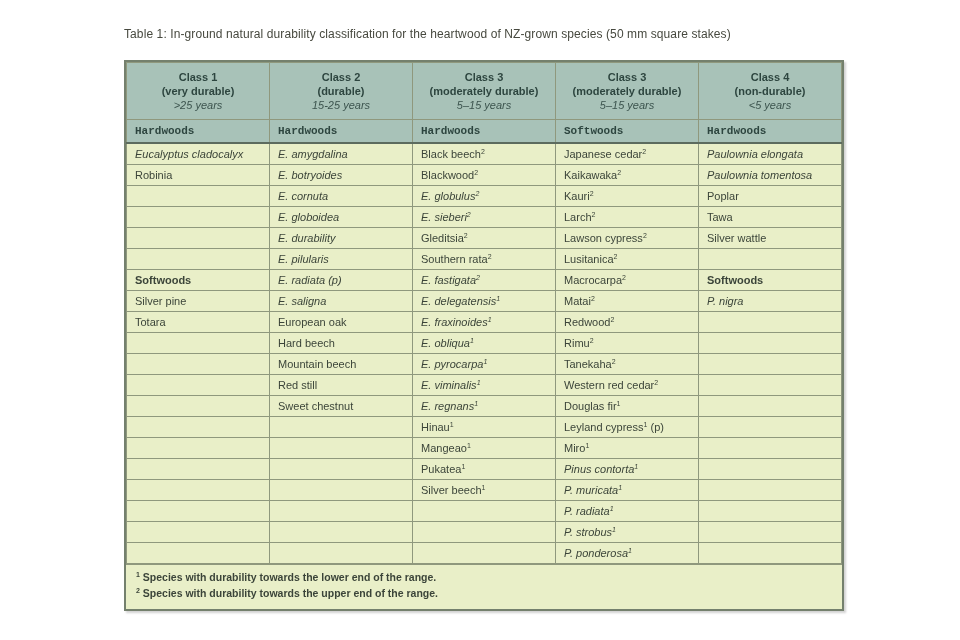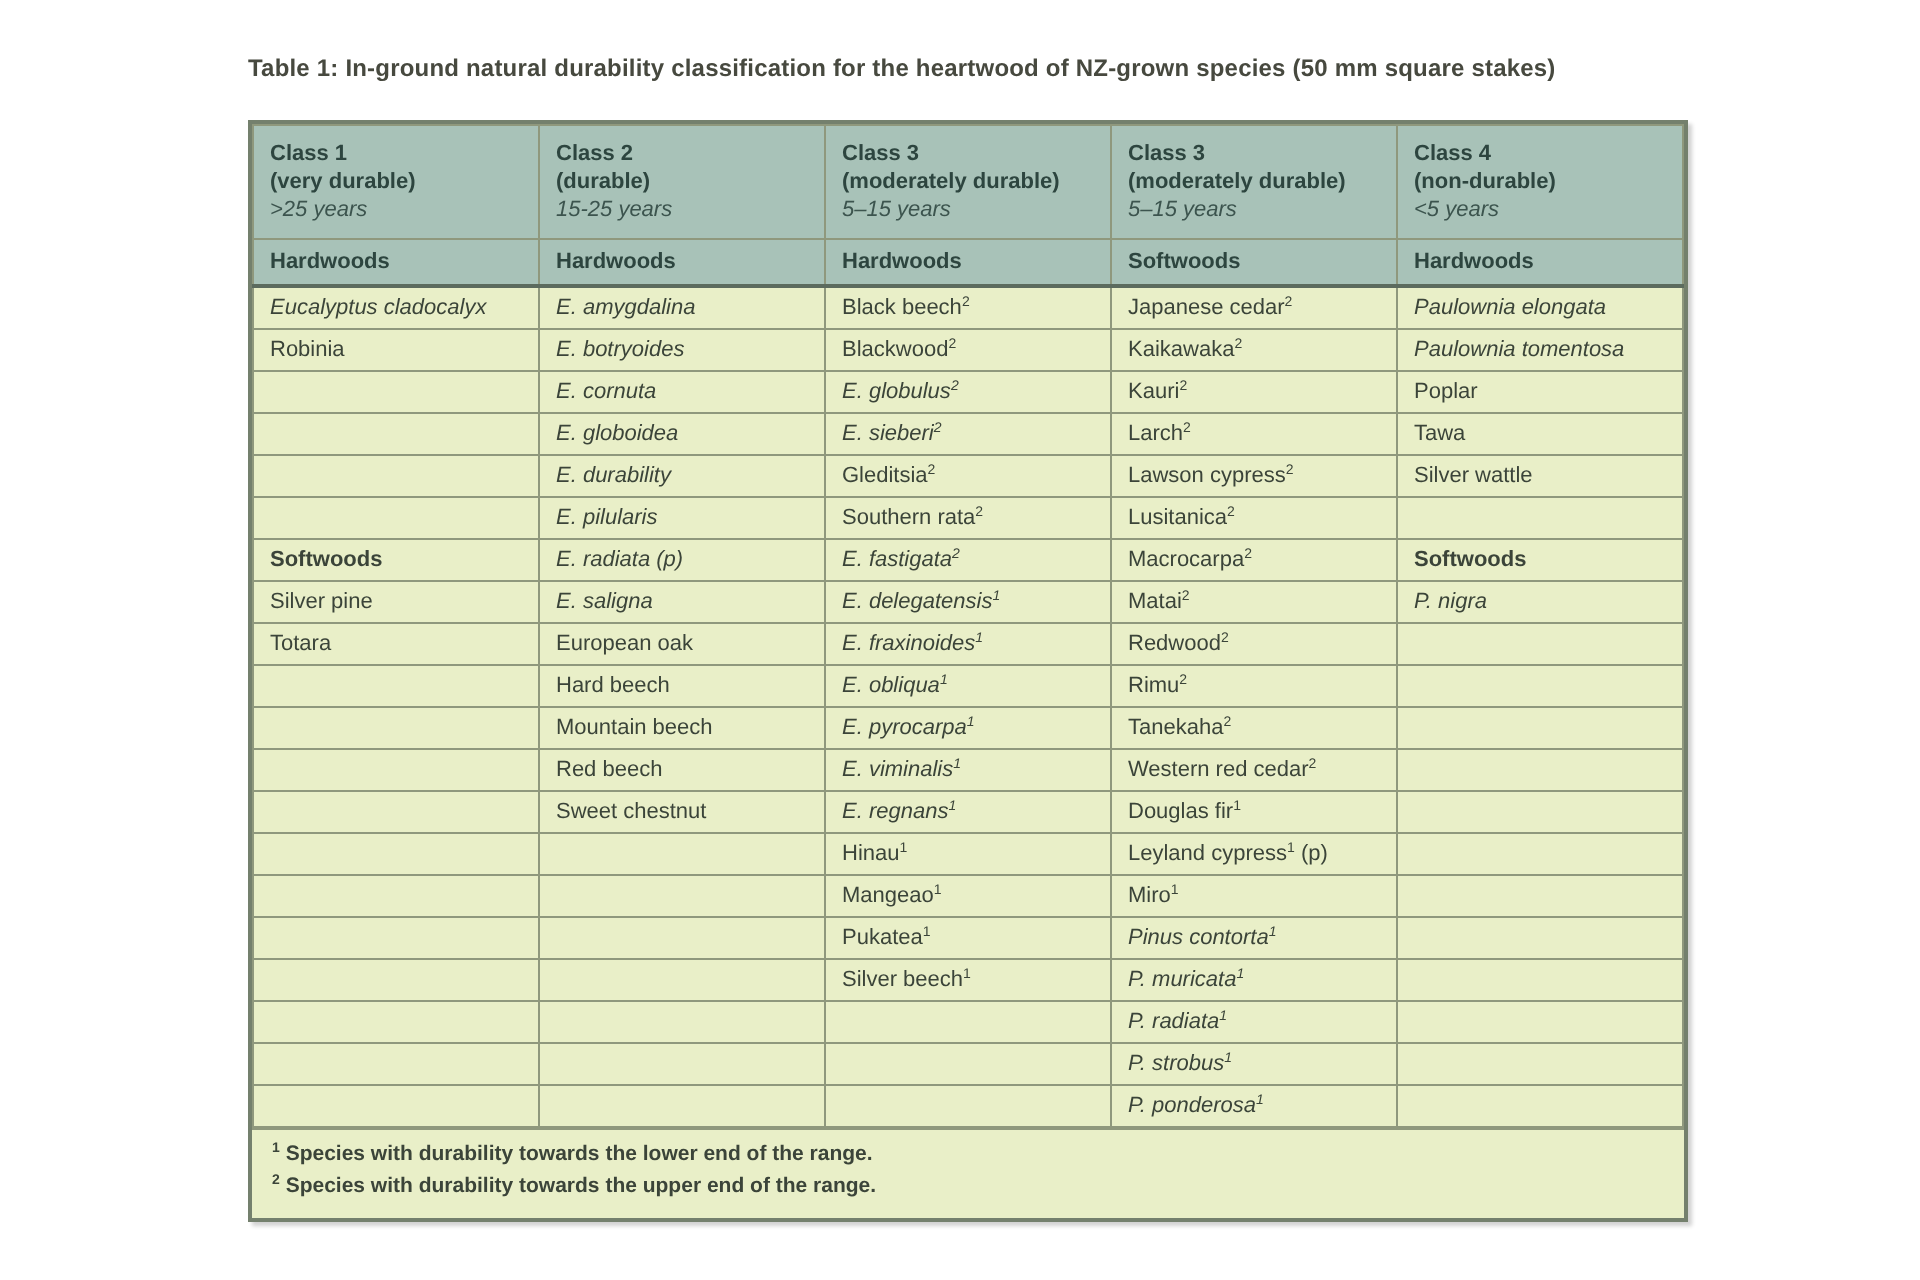--- a/index.html
+++ b/index.html
@@ -20,21 +20,21 @@
     width:960px;height:640px;
     background:var(--page-bg);
     margin:0 auto;
     overflow:hidden;
   }
   .title{
     position:absolute;
     left:124px;top:27px;
     width:760px;
     font-size:12px;
-    font-weight:bold;
+    font-weight:normal;
     color:var(--title-text);
     letter-spacing:.1px;
   }
   .table-box{
     position:absolute;
     left:124px;top:60px;
     width:720px;
     background:var(--body-bg);
     border:2px solid var(--outer);
     box-shadow:2px 2px 2px rgba(0,0,0,.18);
@@ -52,32 +52,33 @@
     font-size:11px;
     color:var(--body-text);
     text-align:left;
     vertical-align:middle;
     overflow:hidden;
     white-space:nowrap;
   }
   thead th{
     background:var(--header-bg);
     color:var(--header-text);
-    text-align:left;
+    text-align:center;
     font-weight:bold;
     height:52px;
     line-height:1.3;
     vertical-align:middle;
   }
   thead th .years{font-weight:normal;color:#3c544e;font-style:italic;}
   thead tr.group-row th{
     text-align:left;
     height:18px;
     font-size:11px;
     border-bottom:2px solid var(--dark-line);
+    font-family:Liberation Mono, monospace;
   }
   tbody td{height:16px;background:var(--body-bg);}
   .italic{font-style:italic;}
   .bold{font-weight:bold;}
   sup{font-size:7px;line-height:0;vertical-align:4px;}
   .footnotes{
     border-top:1px solid var(--grid);
     padding:5px 10px 7px 10px;
     font-size:10.5px;
     color:var(--body-text);
@@ -208,21 +209,21 @@
           </tr>
           <tr>
             <td></td>
             <td><span>Mountain beech</span></td>
             <td><span class="italic">E. pyrocarpa<sup>1</sup></span></td>
             <td><span>Tanekaha<sup>2</sup></span></td>
             <td></td>
           </tr>
           <tr>
             <td></td>
-            <td><span>Red beech</span></td>
+            <td><span>Red still</span></td>
             <td><span class="italic">E. viminalis<sup>1</sup></span></td>
             <td><span>Western red cedar<sup>2</sup></span></td>
             <td></td>
           </tr>
           <tr>
             <td></td>
             <td><span>Sweet chestnut</span></td>
             <td><span class="italic">E. regnans<sup>1</sup></span></td>
             <td><span>Douglas fir<sup>1</sup></span></td>
             <td></td>

